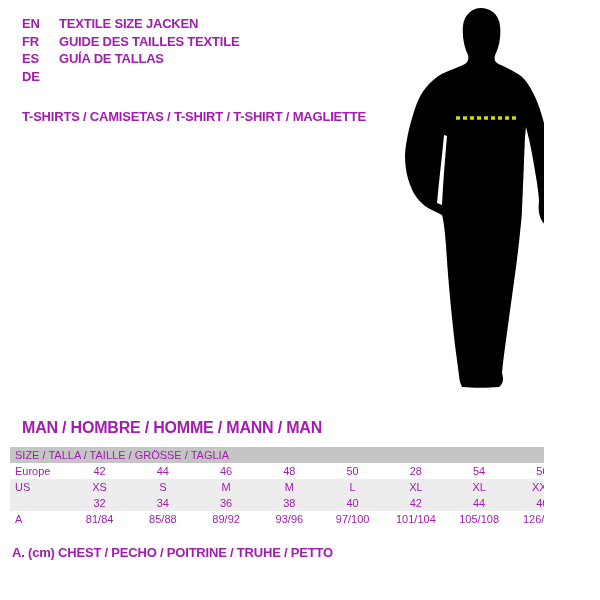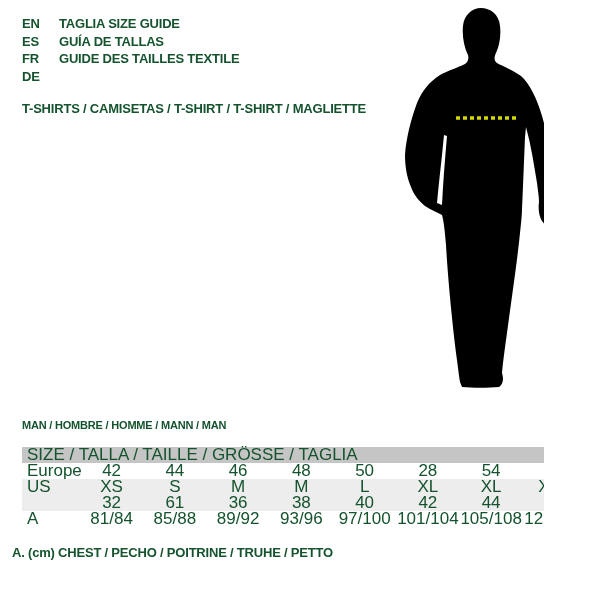--- a/index.html
+++ b/index.html
@@ -1,57 +1,57 @@
 <!DOCTYPE html>
 <html><head>
 <meta charset="utf-8">
 <style>
   html,body{margin:0;padding:0;background:#ffffff;}
   #canvas{
     position:relative;width:544px;height:600px;background:#ffffff;overflow:hidden;
-    font-family:"Liberation Sans","DejaVu Sans",sans-serif;color:#14532d;
+    font-family:"Liberation Sans","DejaVu Sans",sans-serif;color:#a21caf;
   }
   
   #lang-list{position:absolute;left:22px;top:15px;}
   .lang-row{display:flex;height:17.5px;line-height:17.5px;font-size:13px;font-weight:700;letter-spacing:-0.2px;}
   .lang-code{width:37px;}
   
-  #categories{position:absolute;left:22px;top:100px;}
+  #categories{position:absolute;left:22px;top:108px;}
   .cat-line{height:18px;line-height:18px;font-size:13px;font-weight:700;letter-spacing:-0.2px;}
   
   #figure-wrap{position:absolute;left:398px;top:5px;width:182px;height:392px;}
   
-  #section-title{position:absolute;left:22px;top:419px;font-size:11px;font-weight:700;letter-spacing:-0.2px;}
+  #section-title{position:absolute;left:22px;top:419px;font-size:16px;font-weight:700;letter-spacing:-0.2px;}
   
-  #size-table{position:absolute;left:22px;top:447px;width:564px;font-size:17px;}
+  #size-table{position:absolute;left:10px;top:447px;width:564px;font-size:11px;}
   .tbl-header{height:16px;line-height:16px;background:#c5c5c5;padding-left:5px;box-sizing:border-box;}
   .tbl-row{display:flex;height:16px;line-height:16px;justify-content:space-between;}
   .tbl-row.stripe{background:#ededed;}
   .row-label{width:58px;padding-left:5px;box-sizing:border-box;}
   .cell{flex:1;text-align:center;}
   
   #footnote{position:absolute;left:12px;top:545px;font-size:13px;font-weight:700;letter-spacing:-0.2px;}
 </style>
 </head>
 <body>
 
 <div id="canvas">
 
   <div id="lang-list">
     <div class="lang-row">
       <span class="lang-code">EN</span>
-      <span class="lang-label">TAGLIA SIZE GUIDE</span>
+      <span class="lang-label">TEXTILE SIZE JACKEN</span>
+    </div>
+    <div class="lang-row">
+      <span class="lang-code">FR</span>
+      <span class="lang-label">GUIDE DES TAILLES TEXTILE</span>
     </div>
     <div class="lang-row">
       <span class="lang-code">ES</span>
       <span class="lang-label">GUÍA DE TALLAS</span>
-    </div>
-    <div class="lang-row">
-      <span class="lang-code">FR</span>
-      <span class="lang-label">GUIDE DES TAILLES TEXTILE</span>
     </div>
     <div class="lang-row">
       <span class="lang-code">DE</span>
     </div>
   </div>
 
   <div id="categories">
     <div class="cat-line">T-SHIRTS / CAMISETAS / T-SHIRT / T-SHIRT / MAGLIETTE</div>
   </div>
 
@@ -102,21 +102,21 @@
       <span class="cell">M</span>
       <span class="cell">L</span>
       <span class="cell">XL</span>
       <span class="cell">XL</span>
       <span class="cell">XXL</span>
     </div>
 
     <div class="tbl-row stripe">
       <span class="row-label"></span>
       <span class="cell">32</span>
-      <span class="cell">61</span>
+      <span class="cell">34</span>
       <span class="cell">36</span>
       <span class="cell">38</span>
       <span class="cell">40</span>
       <span class="cell">42</span>
       <span class="cell">44</span>
       <span class="cell">46</span>
     </div>
 
     <div class="tbl-row">
       <span class="row-label">A</span>

